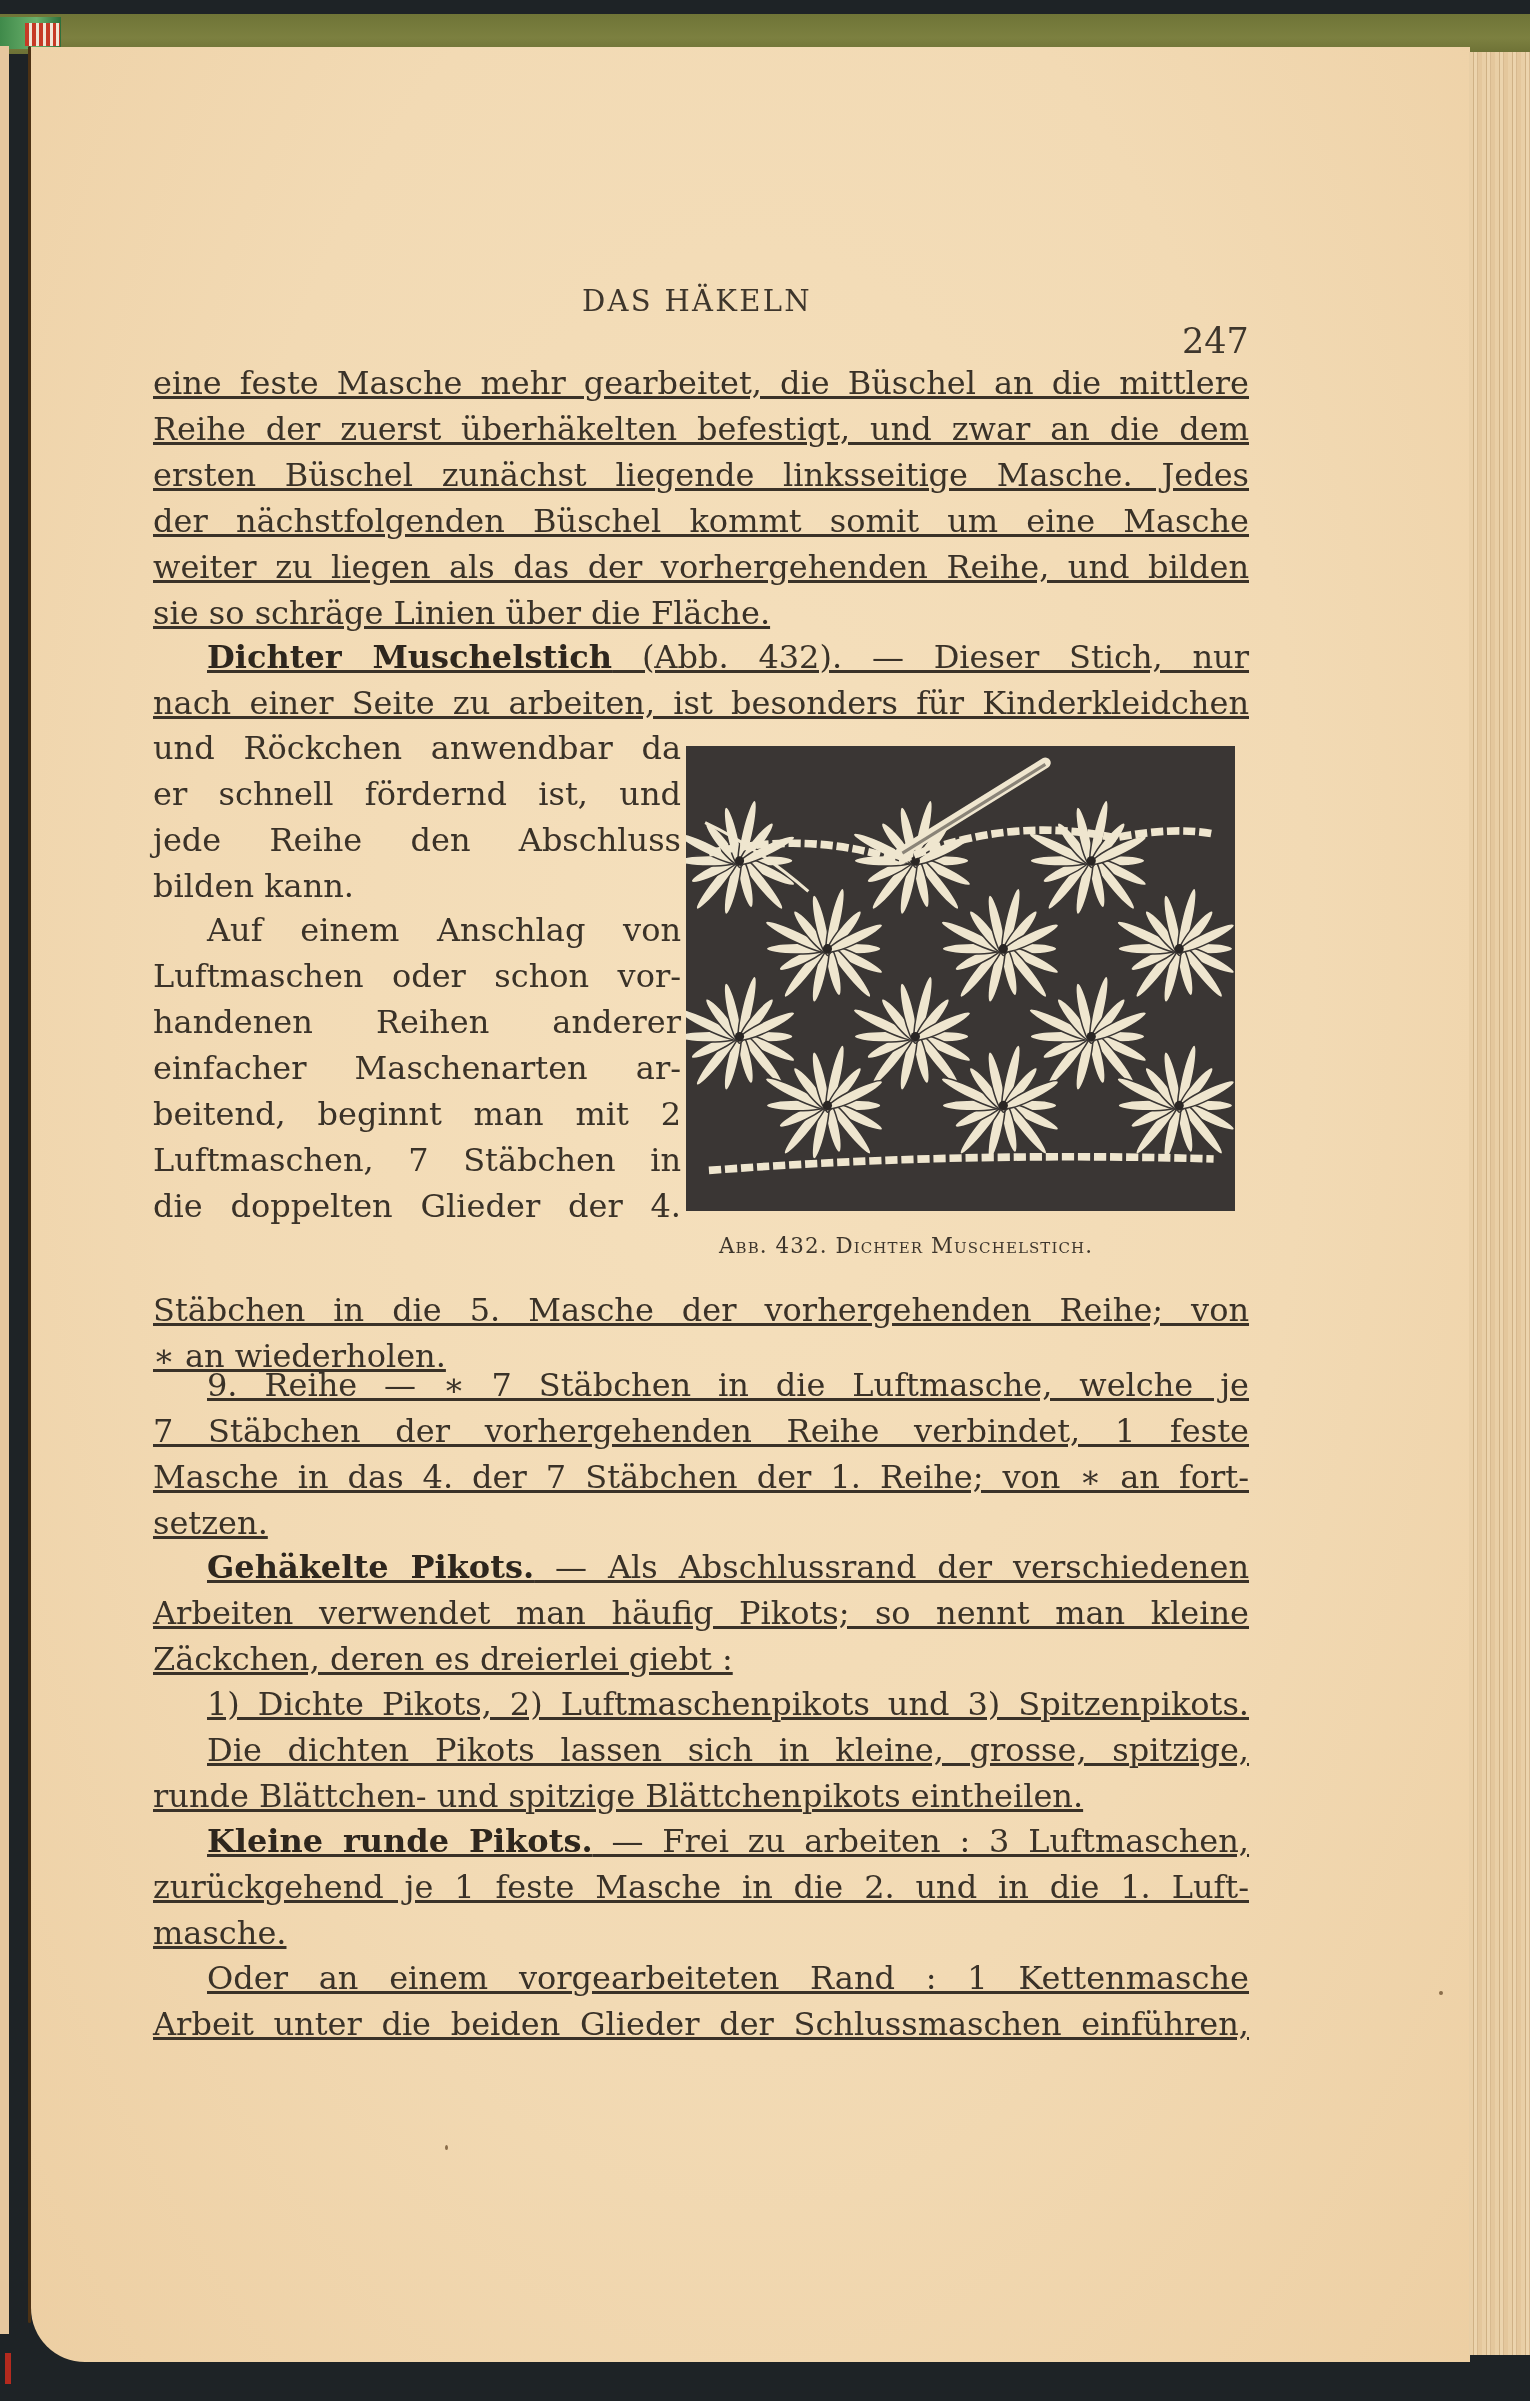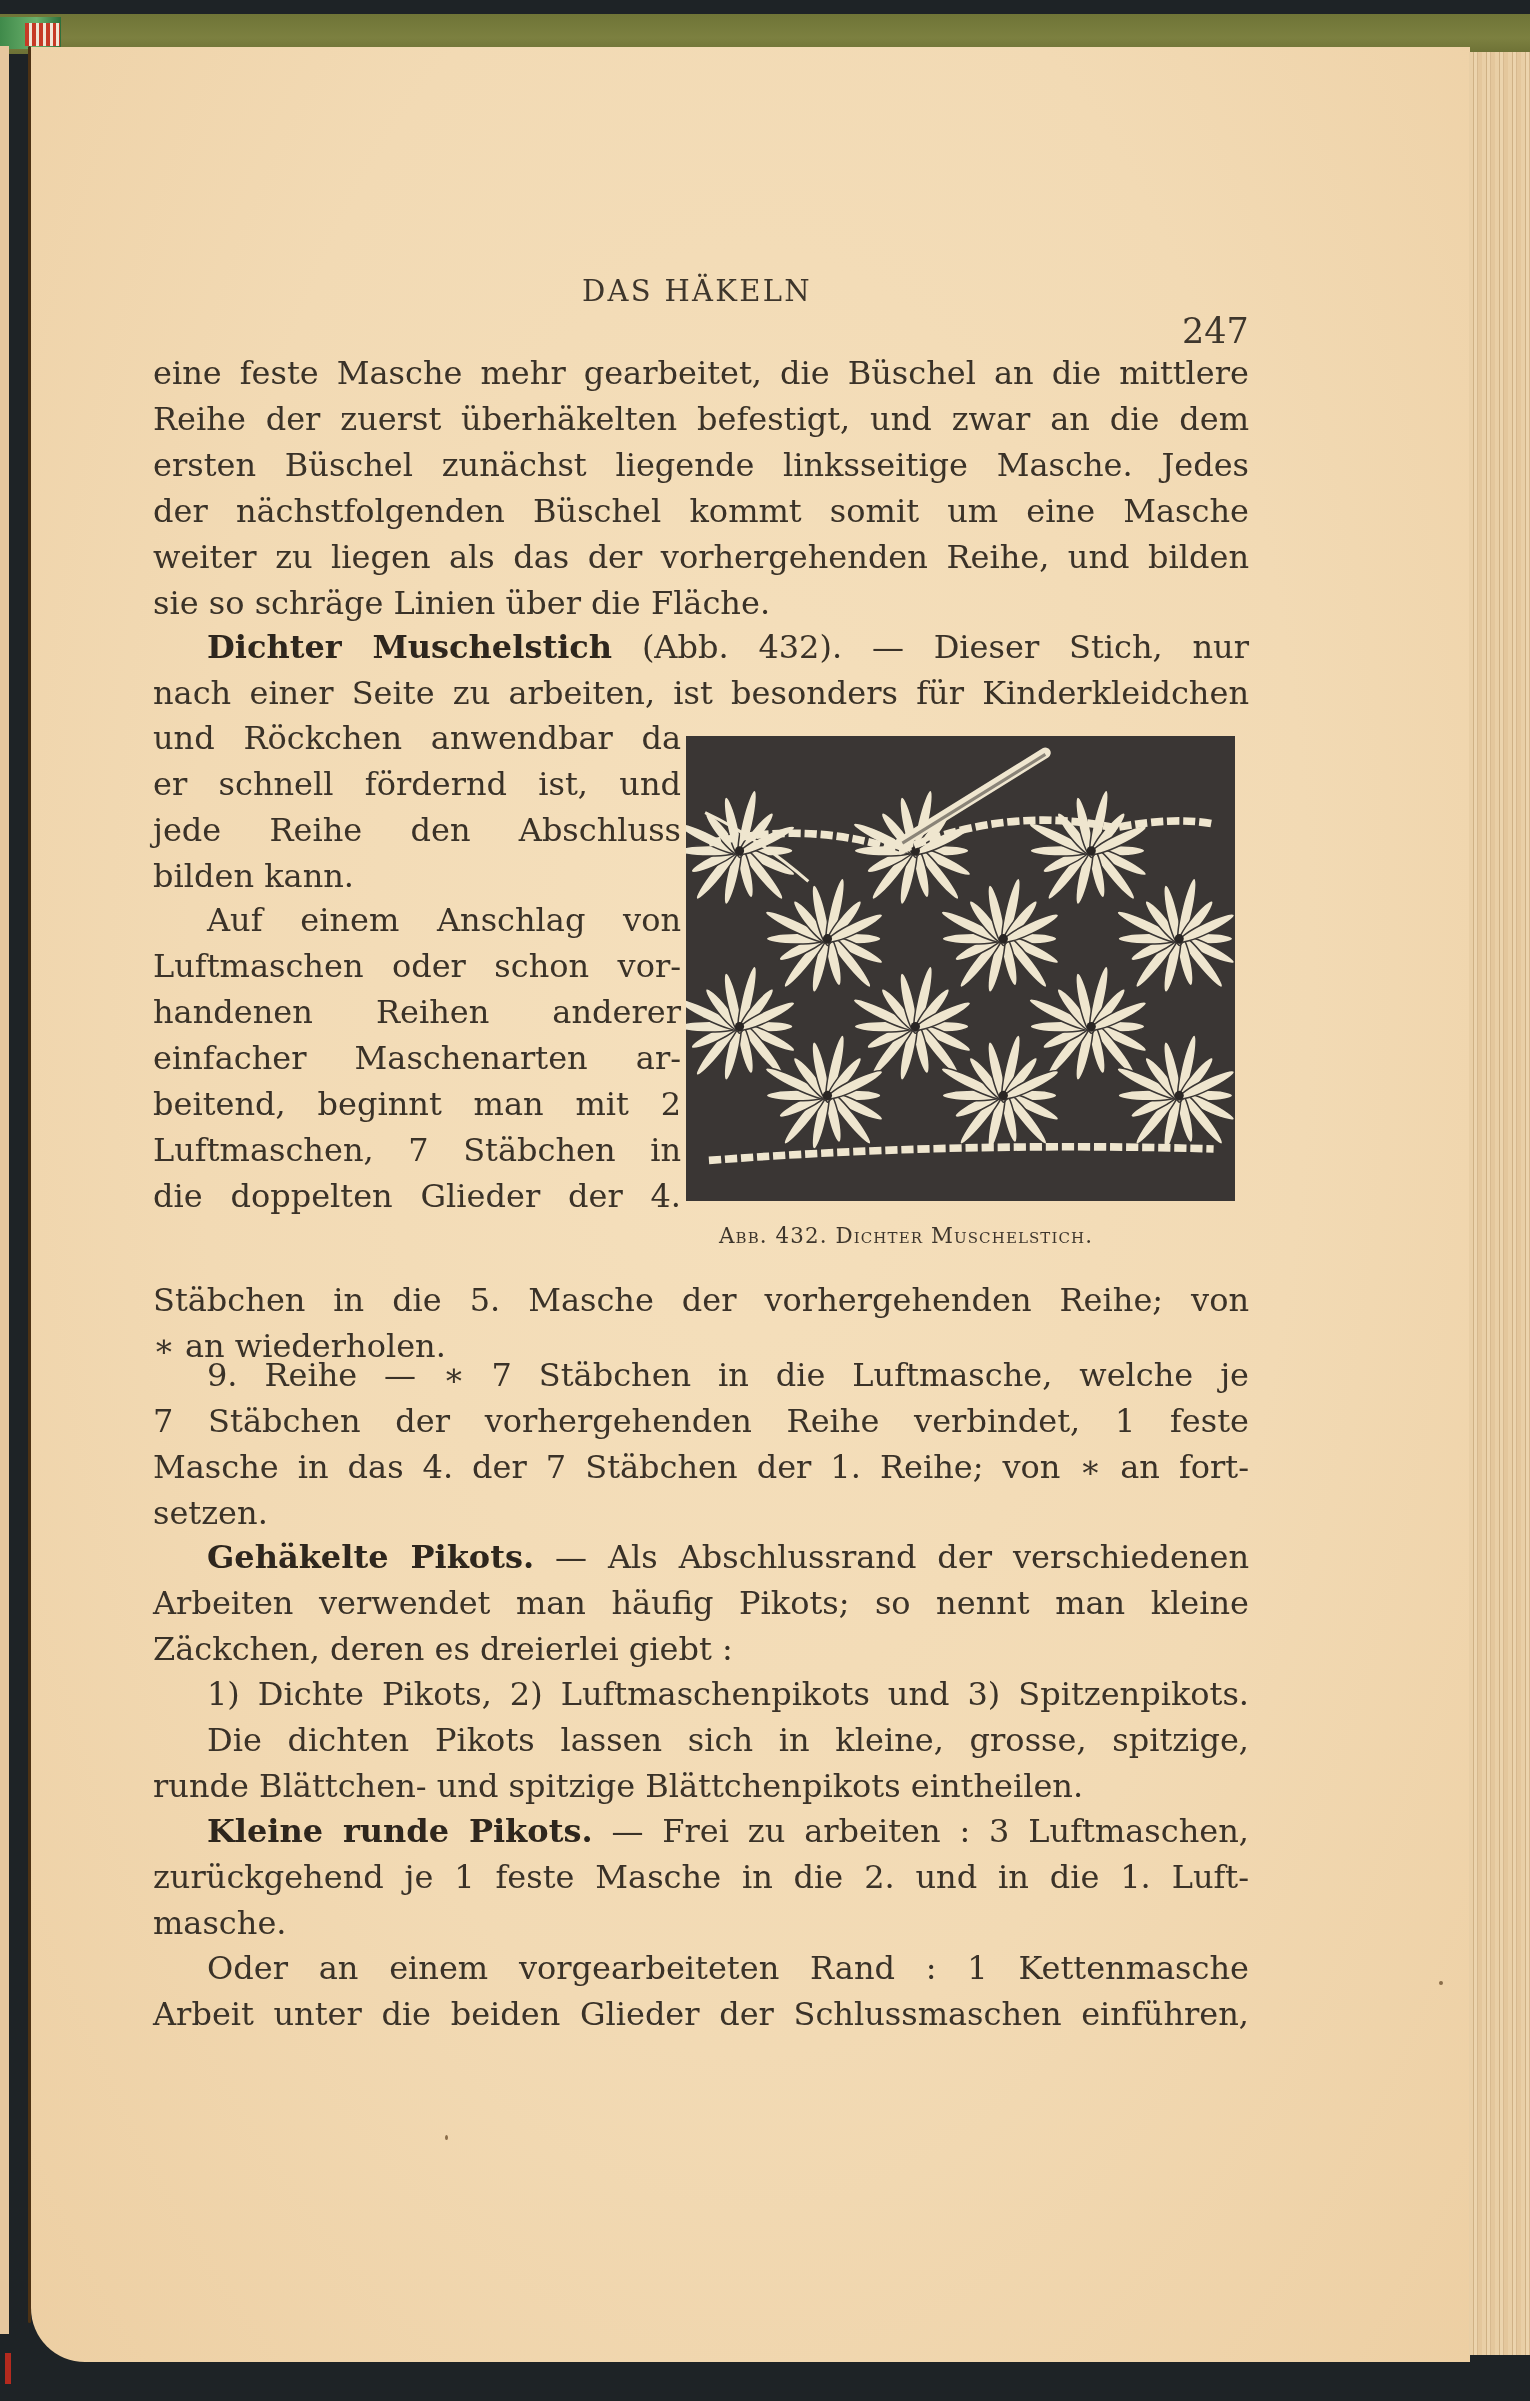--- a/index.html
+++ b/index.html
@@ -42,37 +42,37 @@
     background: radial-gradient(ellipse at 50% 40%, #f5e0bd 0%, #f2dab4 55%, #edcfa3 100%);
     border-bottom-left-radius: 54px;
   }
   
   .page-stack {
     position: absolute; left: 1469px; top: 52px; width: 61px; height: 2303px;
     background: repeating-linear-gradient(90deg,
       #e9cfa6 0 3.8px, #cfb185 3.8px 4.6px, #ecd4ad 4.6px 8.4px, #d7b98f 8.4px 9.2px, #e4c79c 9.2px 13px);
   }
   .content {
-    position: absolute; left: 0; top: 0; width: 1531px; height: 2007px;
+    position: absolute; left: 0; top: 10px; width: 1531px; height: 2007px;
     color: #3a3228;
   }
   .running-head {
     position: absolute; top: 274px; left: 582px;
     font-size: 29px; letter-spacing: 2.3px; color: #3e362c;
   }
   .page-number {
     position: absolute; top: 268px; left: 1182px;
     font-size: 35px; color: #3e362c; margin-top: 43px;
   }
   .para {
     position: absolute; left: 153px; width: 1096px;
     font-size: 32px; line-height: 46px;
     text-align: justify; color: #3a3228;
   }
-  .para .line { display: block; white-space: nowrap; text-align-last: justify; }
+  .para .line { display: block; white-space: nowrap; text-align-last: justify; text-decoration: underline; }
   .para .line.last { text-align-last: left; }
   .para .indent { padding-left: 54px; }
   .bold-head { font-weight: bold; font-family: "DejaVu Serif", serif; color: #2e261d; }
   .narrow {
     position: absolute; left: 153px; width: 528px;
     font-size: 32px; line-height: 46px; color: #3a3228;
   }
   .narrow .line { display: block; white-space: nowrap; text-align: justify; text-align-last: justify; }
   .narrow .line.last { text-align-last: left; }
   .narrow .indent { padding-left: 54px; }

